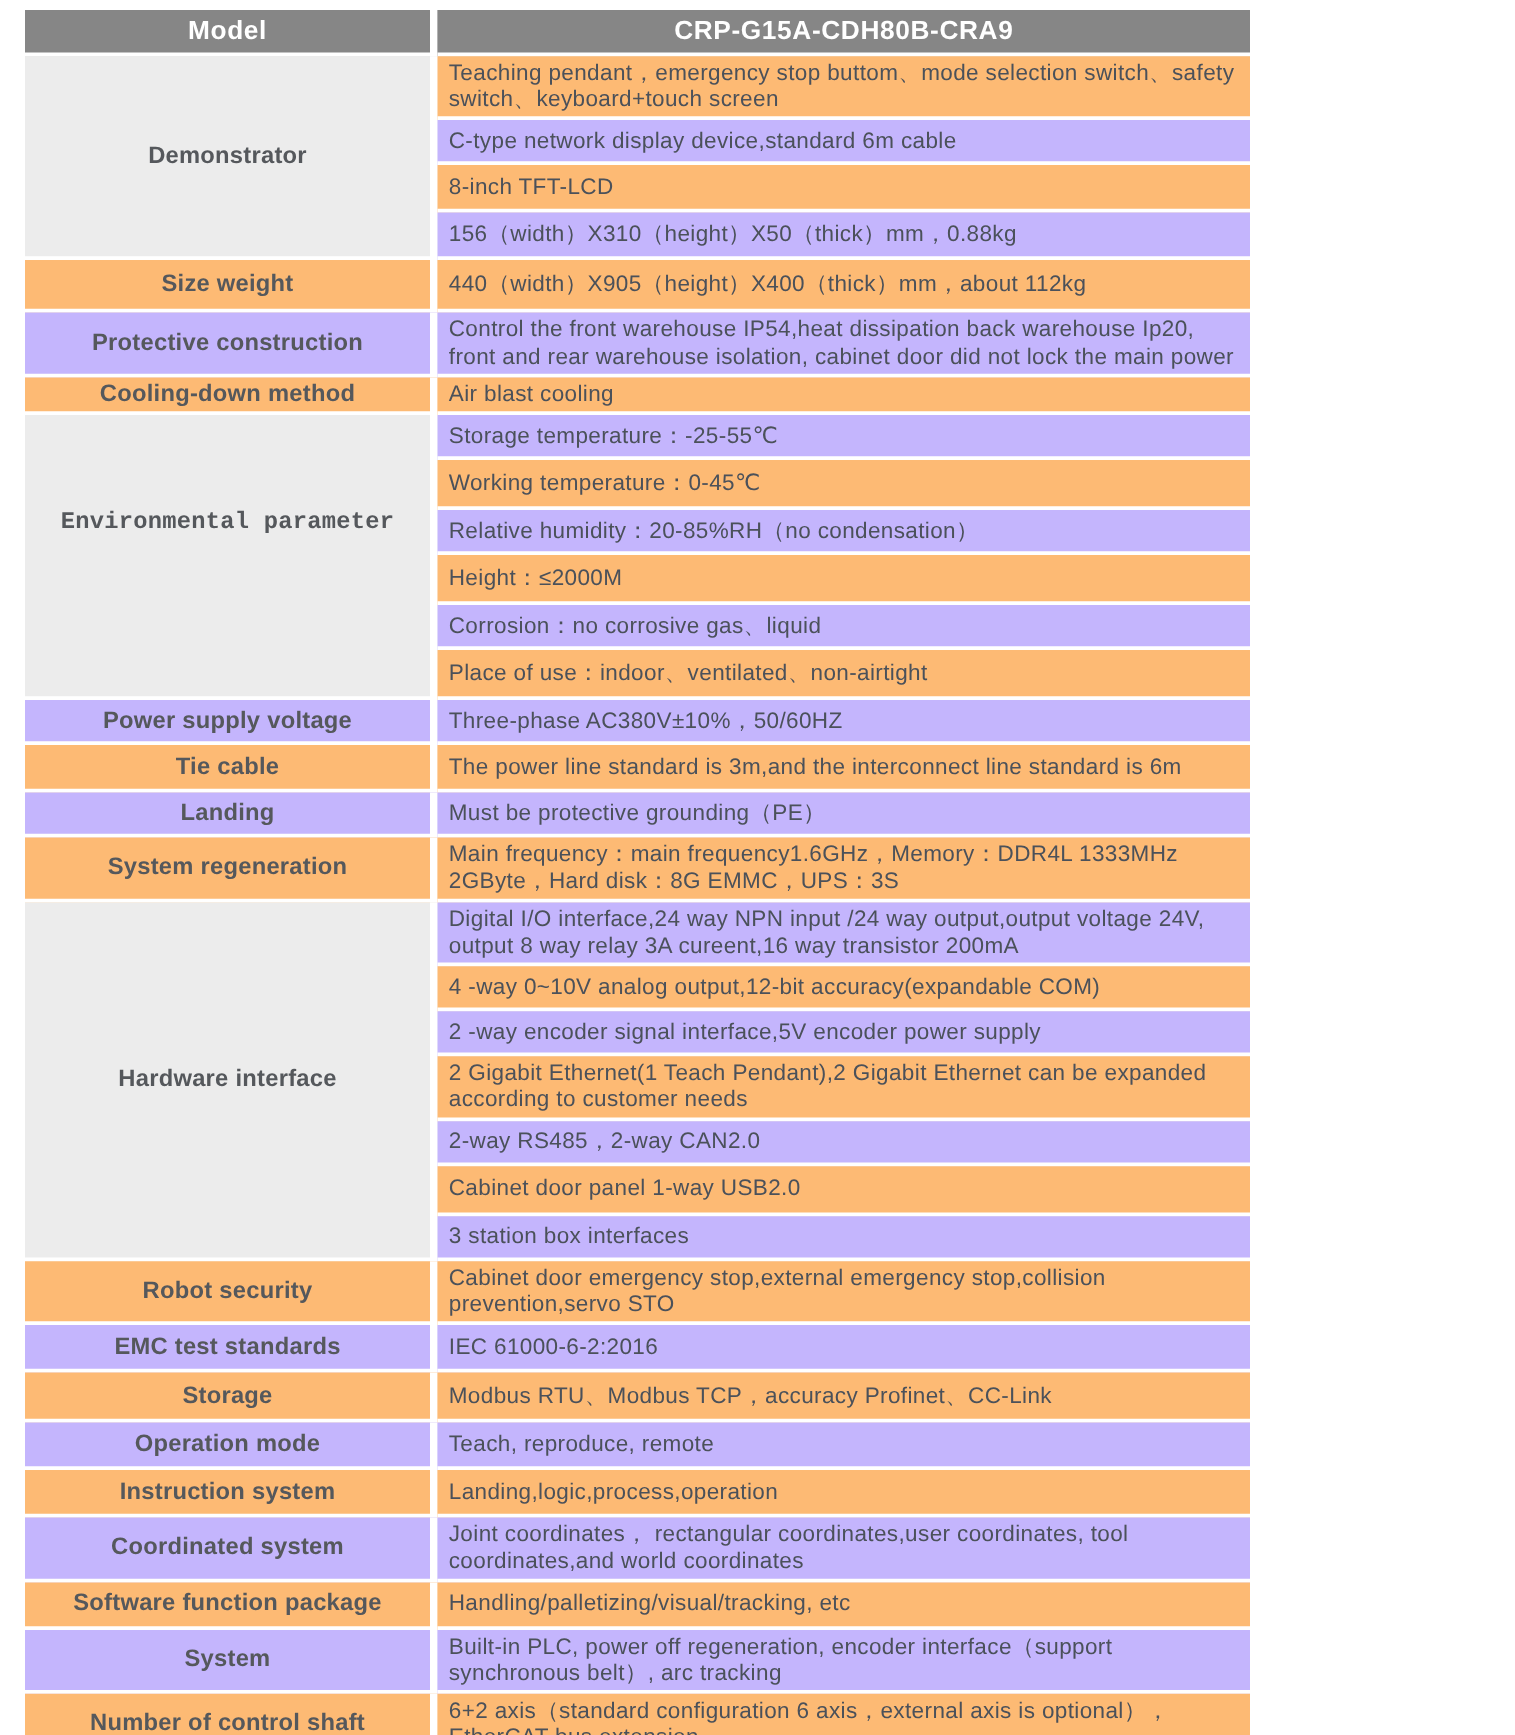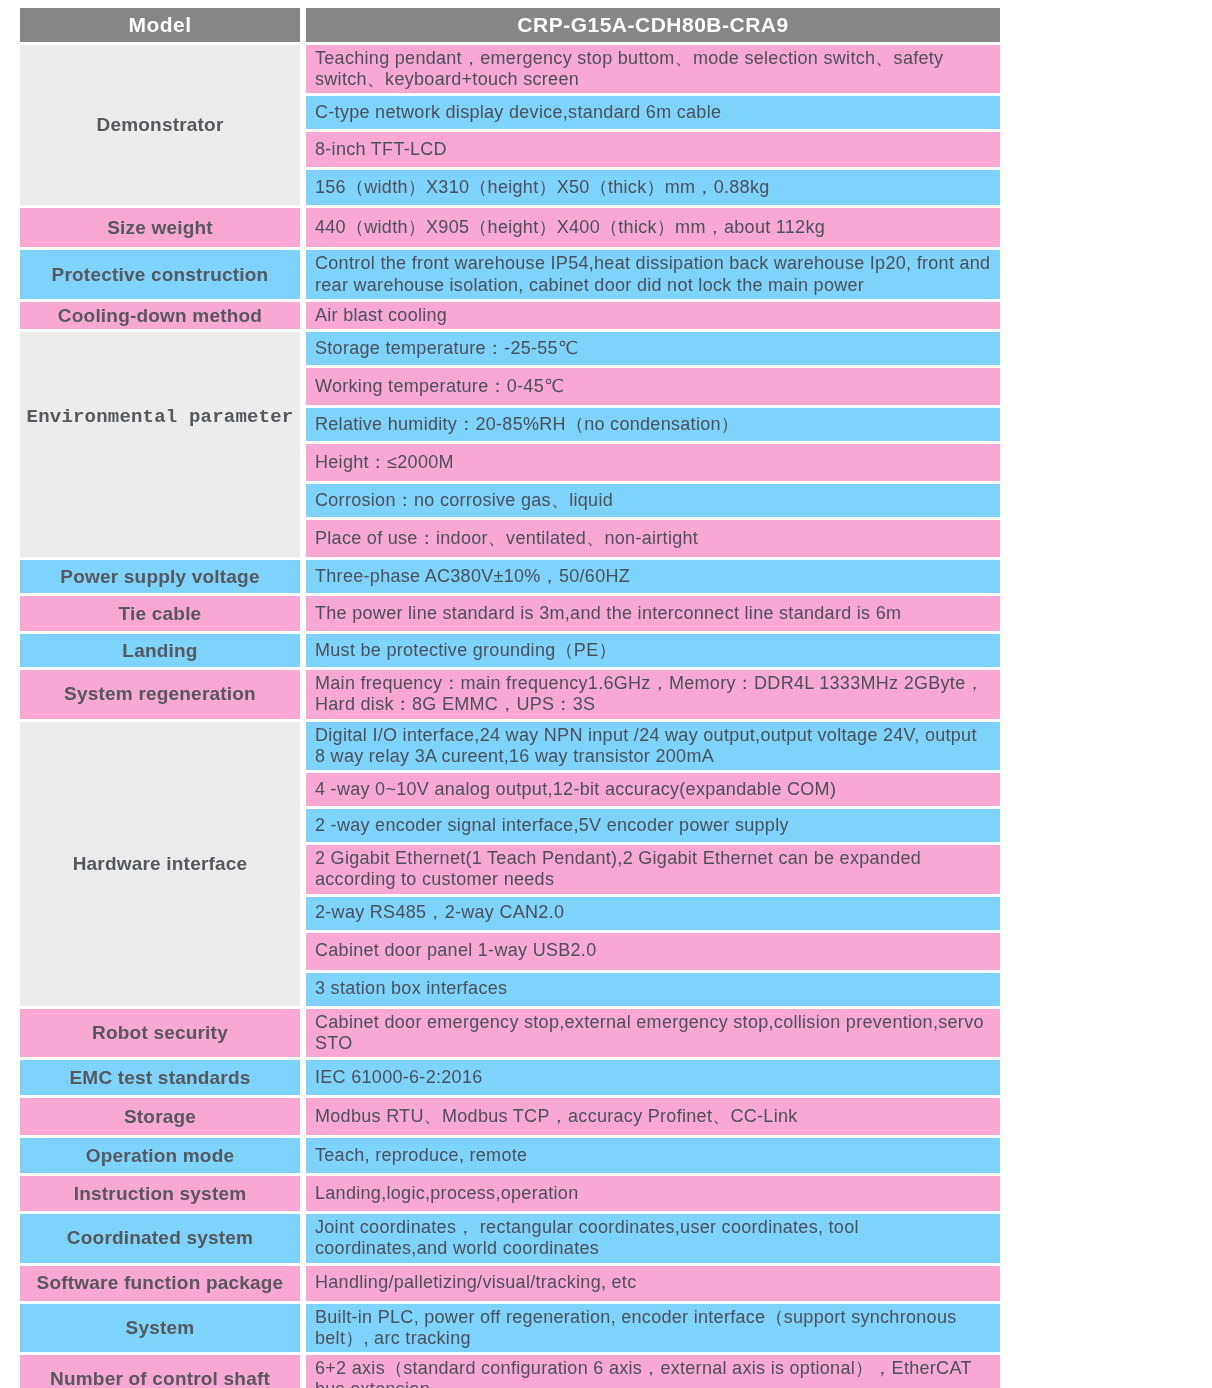--- a/index.html
+++ b/index.html
@@ -33,43 +33,43 @@
     height: 37px;
     background: #868686;
     color: #ffffff;
     font-size: 21px;
     font-weight: bold;
     text-align: center;
     letter-spacing: 0.5px;
     padding: 0 4px;
   }
   th.cell-header.model-col, td.cell-label {
-    width: 286px;
+    width: 330px;
     border-right: 6px solid #ffffff;
   }
   td.cell-label {
     text-align: center;
     font-weight: bold;
     font-size: 19px;
     color: #55585c;
     letter-spacing: 0.2px;
     padding: 0 0;
   }
   td.cell-value {
     width: 694px;
     padding: 3px 8px 3px 9px;
     font-size: 18px;
     color: #4b515a;
     letter-spacing: 0.3px;
     line-height: 1.18;
     text-align: left;
   }
   
-  .bg-w { background: #f9a8d4; }
-  .bg-g { background: #7dd3fc; }
+  .bg-w { background: #fdba74; }
+  .bg-g { background: #c4b5fd; }
   .bg-m { background: #ececec; }
   
   .h30 { height: 30px; }
   .h36 { height: 36px; }
   .h38 { height: 38px; }
   .h40 { height: 40px; }
   .h42 { height: 42px; }
   .h44 { height: 44px; }
   .h45 { height: 45px; }
   .h47 { height: 47px; }

